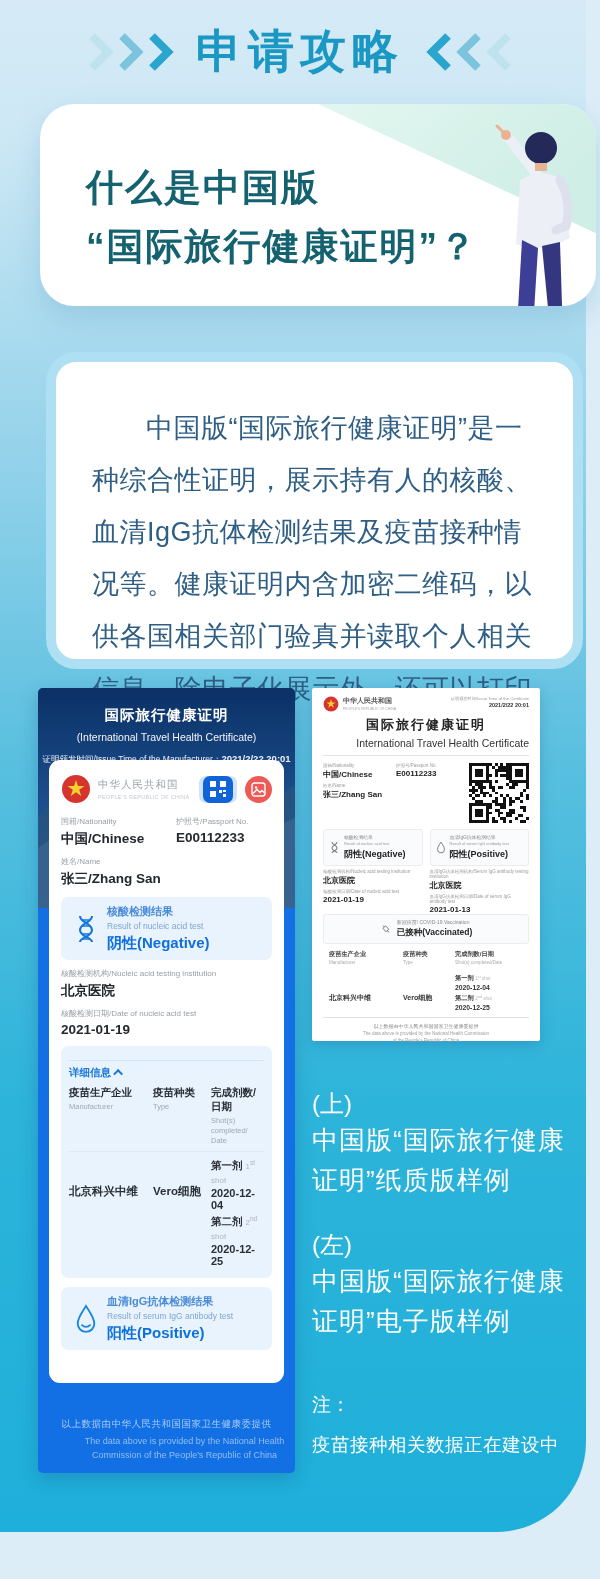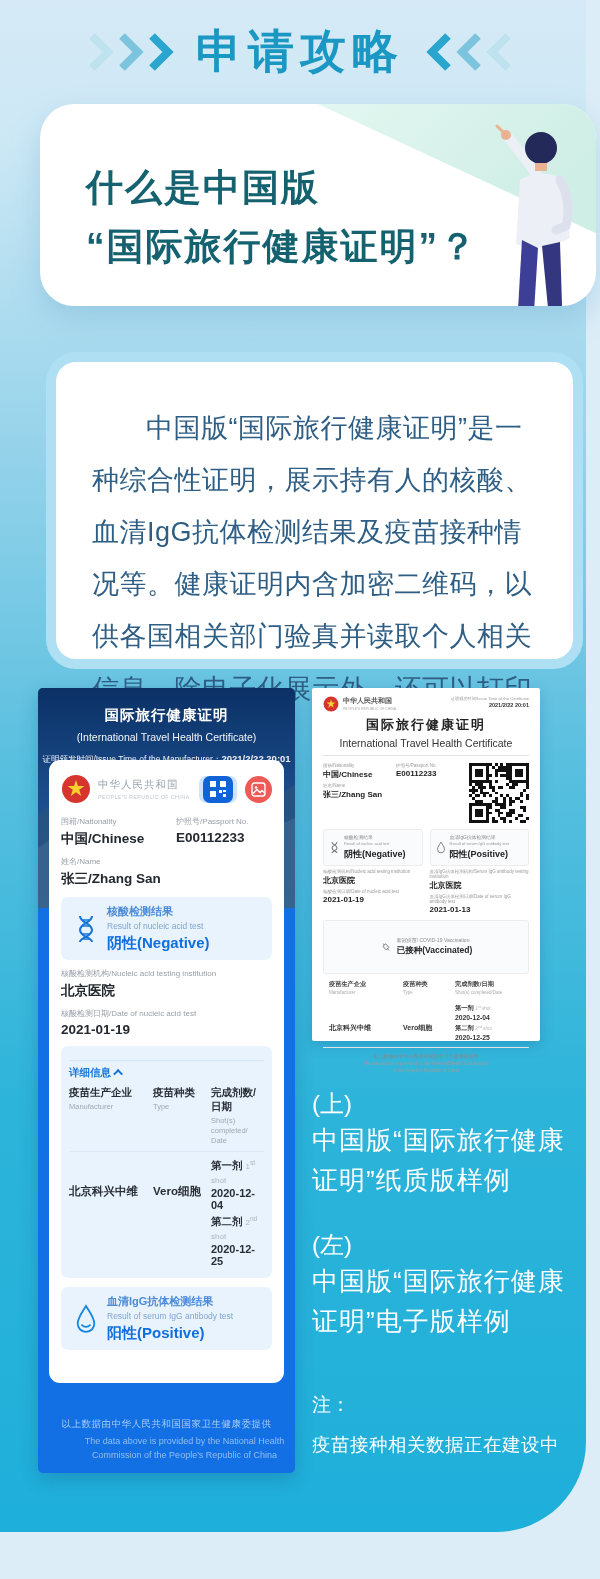--- a/index.html
+++ b/index.html
@@ -89,40 +89,40 @@
   .paper { position:absolute; left:312px; top:688px; width:228px; height:353px;
     background:#fff; border-radius:2px; padding:8px 11px; box-shadow:0 4px 14px rgba(20,80,140,.25); }
   .pp-head { display:flex; align-items:flex-start; }
   .pp-country { margin-left:4px; flex:1; }
   .pp-czh { font-size:7px; font-weight:700; color:#555; }
   .pp-cen { font-size:3.5px; color:#aaa; margin-top:1px; }
   .pp-issue { text-align:right; }
   .pp-ilbl { font-size:4.2px; color:#999; }
   .pp-itime { font-size:5.5px; font-weight:700; color:#333; margin-top:1px; }
   .pp-title-zh { text-align:center; font-size:13px; font-weight:800; color:#222; letter-spacing:2px; margin-top:4px; }
-  .pp-title-en { text-align:center; font-size:10.5px; color:#333; margin-top:3px; }
+  .pp-title-en { text-align:right; font-size:10.5px; color:#333; margin-top:3px; }
   .pp-hr { height:1px; background:#e2e2e2; margin:6px 0 4px; }
   .pp-info { display:flex; }
   .pp-fields { flex:1; }
   .pp-lbl { font-size:4.5px; color:#9a9a9a; margin:3px 0 1px; }
   .pp-val { font-size:8px; font-weight:700; color:#222; }
   .pp-frow { display:flex; }
   .pp-frow > div { width:50%; }
   #qr { width:60px; height:60px; margin-top:3px; display:grid;
     grid-template-columns:repeat(21,1fr); grid-template-rows:repeat(21,1fr); background:#fff; }
   #qr i { display:block; } #qr i.on { background:#111; }
   .pp-results { display:grid; grid-template-columns:1fr 1fr; gap:7px; margin-top:6px; }
   .pp-box { background:#fafbfc; border:1px solid #ececec; border-radius:3px; padding:4px 5px;
     display:flex; align-items:center; }
   .pp-box-t { padding-left:4px; }
   .pp-bzh { font-size:4.8px; color:#8a8a8a; }
   .pp-ben { font-size:4px; color:#9a9a9a; margin-top:1px; }
   .pp-bres { font-size:9px; font-weight:800; color:#222; margin-top:2px; }
-  .pp-vacc { margin-top:6px; background:#fafbfc; border:1px solid #ececec; border-radius:3px;
-    padding:16px; display:flex; align-items:center; justify-content:center; gap:5px; }
+  .pp-vacc { background:#fafbfc; border:1px solid #ececec; border-radius:3px;
+    padding:4px; display:flex; align-items:center; justify-content:center; gap:5px; }
   .pp-vzh { font-size:5px; color:#8a8a8a; }
   .pp-vres { font-size:8.5px; font-weight:800; color:#222; margin-top:2px; }
   .pp-table { display:flex; margin-top:6px; padding:0 6px; }
   .pp-tc1 { width:74px; } .pp-tc2 { width:52px; } .pp-tc3 { flex:1; }
   .pp-thzh { font-size:6.2px; font-weight:700; color:#444; }
   .pp-then { font-size:4.5px; color:#aaa; margin-top:1px; }
   .pp-tval { font-size:7px; font-weight:700; color:#333; }
   .pp-tc1 .pp-tval,.pp-tc2 .pp-tval { margin-top:22px; }
   .pp-shot { font-size:6.2px; font-weight:700; color:#333; margin-top:3px; }
   .pp-shot .en { font-size:4.5px; color:#b5b5b5; font-weight:400; }

